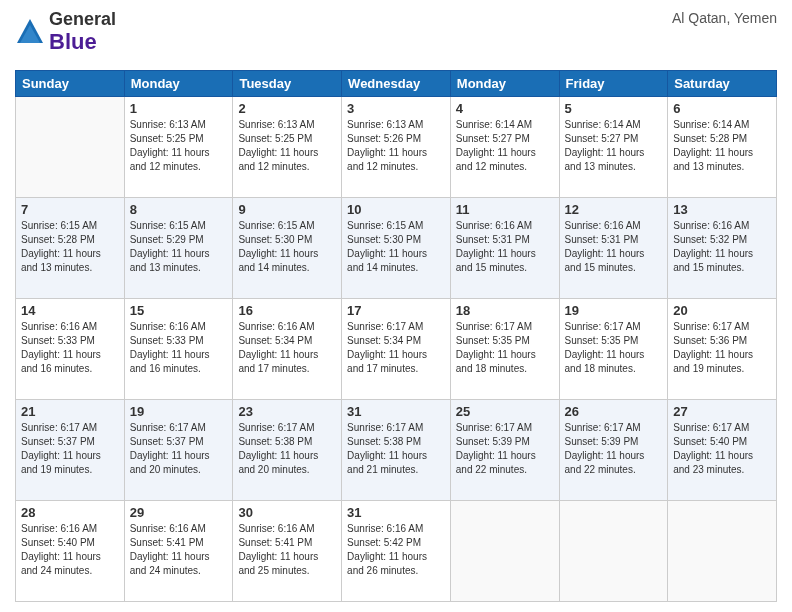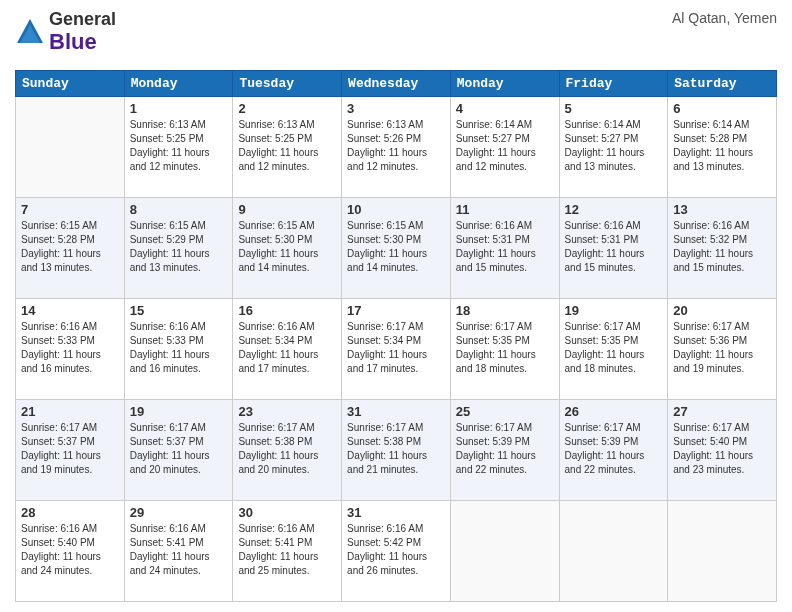--- a/index.html
+++ b/index.html
@@ -67,21 +67,20 @@
       table-layout: fixed;
     }
     .calendar th {
       background-color: #1a6eb5;
       color: white;
       text-align: left;
       padding: 5px 6px;
       font-size: 13px;
       font-weight: bold;
       border: 1px solid #1557a0;
-      font-family: Liberation Mono, monospace;
     }
     .calendar td {
       vertical-align: top;
       padding: 4px 5px;
       border: 1px solid #ccc;
       font-size: 10.5px;
       color: #333;
       height: 88px;
     }
     .calendar td.empty {

